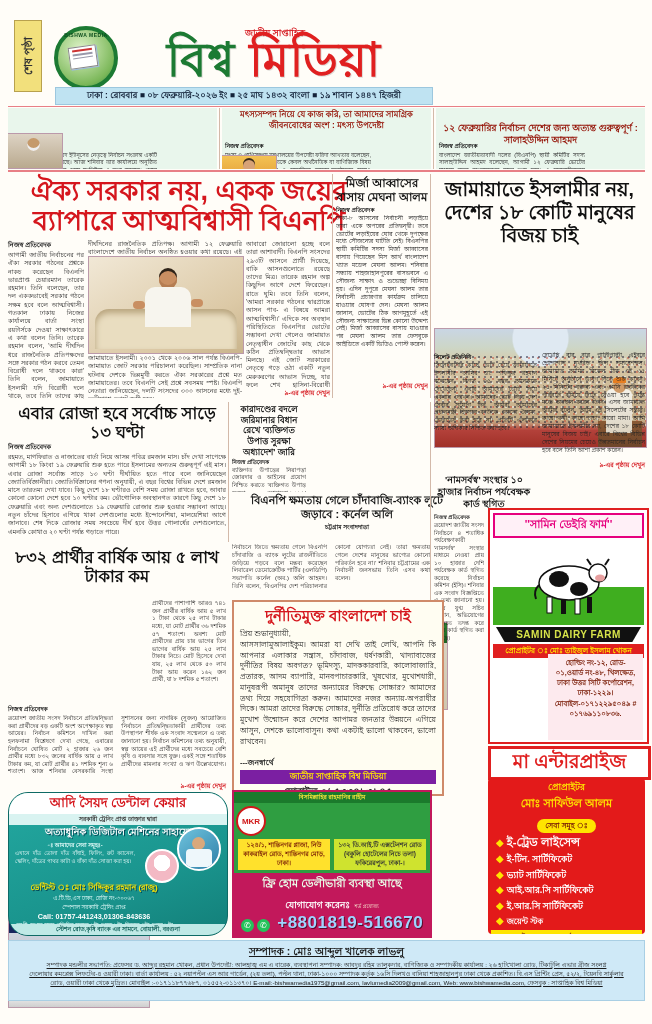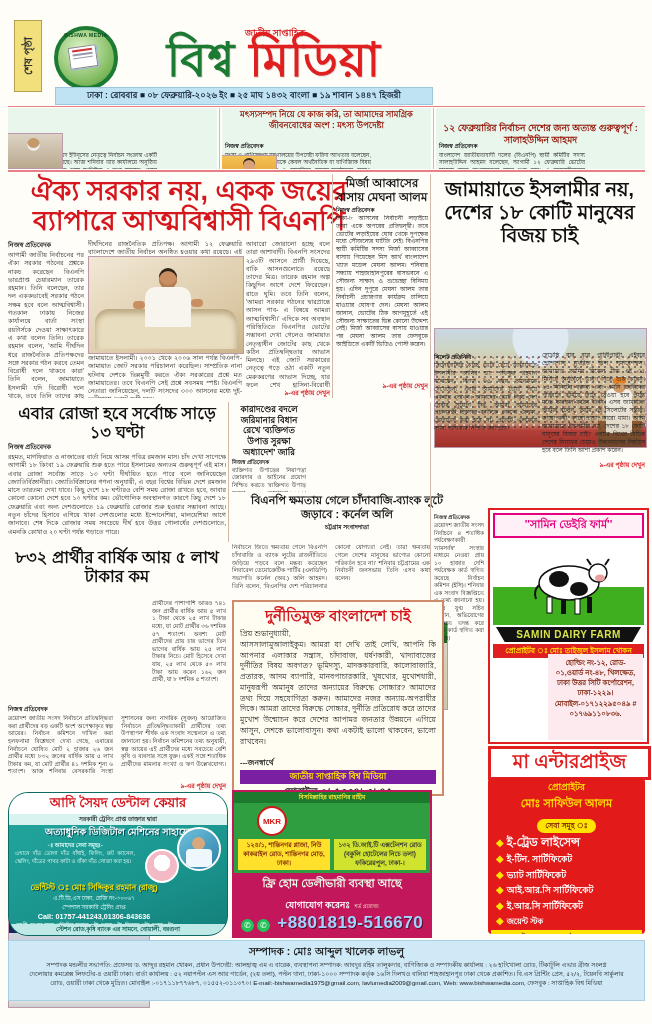--- a/index.html
+++ b/index.html
@@ -296,20 +296,21 @@
         <i style="left:118px;top:36px;"></i>
     </span>
     <span class="abs" style="right:10px;top:30px;width:16px;height:16px;border-radius:50%;background:#b98a5c;box-shadow:0 16px 0 -2px #1d2b20;"></span>
   </div>
   <div class="abs ctr cap-h" style="left:248px;top:494px;width:198px;">বিএনপি ক্ষমতায় গেলে চাঁদাবাজি-ব্যাংক লুটে জড়াবে : কর্নেল অলি</div>
   <div class="abs ctr byline" style="left:248px;top:522px;width:198px;font-size:6px;">চট্টগ্রাম সংবাদদাতা</div>
   <div class="abs body-txt jst ovh" style="left:232px;top:544px;width:198px;height:52px;column-count:2;column-gap:8px;font-size:5.9px;">নির্বাচনে জিতে ক্ষমতায় গেলে বিএনপি চাঁদাবাজি ও ব্যাংক লুটের রাজনীতিতে জড়িয়ে পড়বে বলে মন্তব্য করেছেন লিবারেল ডেমোক্রেটিক পার্টির (এলডিপি) সভাপতি কর্নেল (অব.) অলি আহমদ। তিনি বলেন, 'বিএনপির দেশ পরিচালনার কোনো যোগ্যতা নেই। তারা ক্ষমতায় গেলে দেশের মানুষের ভাগ্যের কোনো পরিবর্তন হবে না।' শনিবার চট্টগ্রামের এক নির্বাচনী জনসভায় তিনি এসব কথা বলেন।</div>
 
   <div class="abs vline" style="left:430px;top:402px;height:336px;"></div>
 
+  <div class="abs ctr small-h" style="left:434px;top:474px;width:100px;">'নামসর্বস্ব' সংস্থার ১০ হাজার নির্বাচন পর্যবেক্ষক কার্ড স্থগিত</div>
   <div class="abs ovh" style="left:434px;top:514px;width:50px;height:224px;">
     <div class="byline" style="font-size:5.4px;">নিজস্ব প্রতিবেদক</div>
     <div class="body-txt jst" style="font-size:5.7px;">ত্রয়োদশ জাতীয় সংসদ নির্বাচনে ৪ শতাধিক পর্যবেক্ষণকারী 'নামসর্বস্ব' সংস্থার মাধ্যমে নেওয়া প্রায় ১০ হাজার দেশি পর্যবেক্ষক কার্ড স্থগিত করেছে নির্বাচন কমিশন (ইসি)। শনিবার এক সংবাদ বিজ্ঞপ্তিতে এ তথ্য জানানো হয়। ইসির যুগ্ম সচিব জানান, অভিযোগের ভিত্তিতে তদন্ত করে এসব কার্ড স্থগিত করা হয়েছে।</div>
   </div>
 
   <div class="abs samin ovh" style="left:488px;top:508px;width:157px;height:232px;">
     <div class="samin-title ctr" style="margin:3px;padding:1px 0;">''সামিন ডেইরি ফার্ম''</div>
     <div class="cow-scene" style="margin:0 3px;height:84px;">
       <svg width="96" height="70" viewBox="0 0 96 70" style="position:absolute;left:28px;top:8px;">
         <ellipse cx="48" cy="34" rx="30" ry="17" fill="#fff" stroke="#111" stroke-width="1.5"></ellipse>
@@ -404,40 +405,40 @@
     </div>
     <div class="abs ph" style="right:4px;top:92px;width:44px;height:40px;background:linear-gradient(#cfd8dd,#8fa0ab);">
       
       
     </div>
     <div class="abs dental-loc ctr" style="left:0;right:0;bottom:0;height:11px;">স্টেশন রোড,কৃষি ব্যাংক এর সামনে, বোয়ালী, বরগুনা</div>
   </div>
 
   <div class="abs kabab ovh" style="left:232px;top:790px;width:196px;height:144px;">
     <div class="bismillah ctr">বিসমিল্লাহির রাহমানির রাহীম</div>
-    <div style="display:flex;align-items:center;padding:3px 23px;">
+    <div style="display:flex;align-items:center;padding:3px 2px;">
       <span class="mkr">MKR</span>
     </div>
     <div style="display:flex;gap:4px;padding:0 4px;">
       <div class="addr1 ctr" style="flex:1;padding:2px;">১২৪/১, শান্তিনগর প্লাজা, নিউ কাকরাইল রোড, শান্তিনগর মোড়, ঢাকা।</div>
       <div class="addr2 ctr" style="flex:1;padding:2px;">১৩২ ডি.আই.টি এক্সটেনশন রোড (বকুলি হোটেলের নিচে তলা) ফকিরেরপুল, ঢাকা-।</div>
     </div>
     <div class="kabab-low ctr" style="margin-top:3px;padding:2px 0 3px 0;">
       <div class="deliv">ফ্রি হোম ডেলীভারী ব্যবস্থা আছে</div>
       <div>
         <span class="contact-lbl">যোগাযোগ করেনঃ</span>
         <span class="cond">শর্ত প্রযোজ্য</span>
       </div>
       <div>
         <span class="picon">✆</span><span class="picon">✆</span>
         <span class="kphone">+8801819-516670</span>
       </div>
     </div>
   </div>
 
-  <div class="abs footer ctr" style="left:8px;top:940px;width:635px;height:56px;padding-top:3px;">
+  <div class="abs footer ctr" style="left:8px;top:940px;width:635px;height:56px;padding-top:3px;text-decoration:underline;">
     <div class="footer-editor">সম্পাদক : মোঃ আব্দুল খালেক লাভলু</div>
     <div class="footer-line">সম্পাদক মন্ডলীর সভাপতি: প্রফেসর ড. আব্দুর রহমান খোকন, প্রধান উপদেষ্টা: আলহাজ্ব এম এ বারেক, ব্যবস্থাপনা সম্পাদক: আবদুর রহিম তালুকদার, বাণিজ্যিক ও সম্পাদকীয় কার্যালয় : ২৬ হাটখোলা রোড, টিকাটুলি এভার ব্রীজ সংলগ্ন</div>
     <div class="footer-line">দেলোয়ার কমপ্লেক্স লিফটের-৪ ওয়ারী ঢাকা। বার্তা কার্যালয় : ৫২ নয়াপল্টন এস আর গার্ডেন, (২য় তলা), পল্টন থানা, ঢাকা-১০০০ সম্পাদক কর্তৃক ১৬সি দিলখও বানিয়া শাহজাহানপুর ঢাকা থেকে প্রকাশিত। বি.এস প্রিন্টিং প্রেস, ৫২/২, টয়েনবি সার্কুলার</div>
     <div class="footer-line">রোড, ওয়ারী ঢাকা থেকে মুদ্রিত। মোবাইল :-০১৭১১৮৭৭৬৮৭, ০১৫৫২-৩১১৩৭০। E-mail:-bishwamedia1975@gmail.com, lavlumedia2009@gmail.com, Web: www.bishwamedia.com, ফেসবুক : সাপ্তাহিক বিশ্ব মিডিয়া</div>
   </div>
 
 </div>
 
 </body></html>

